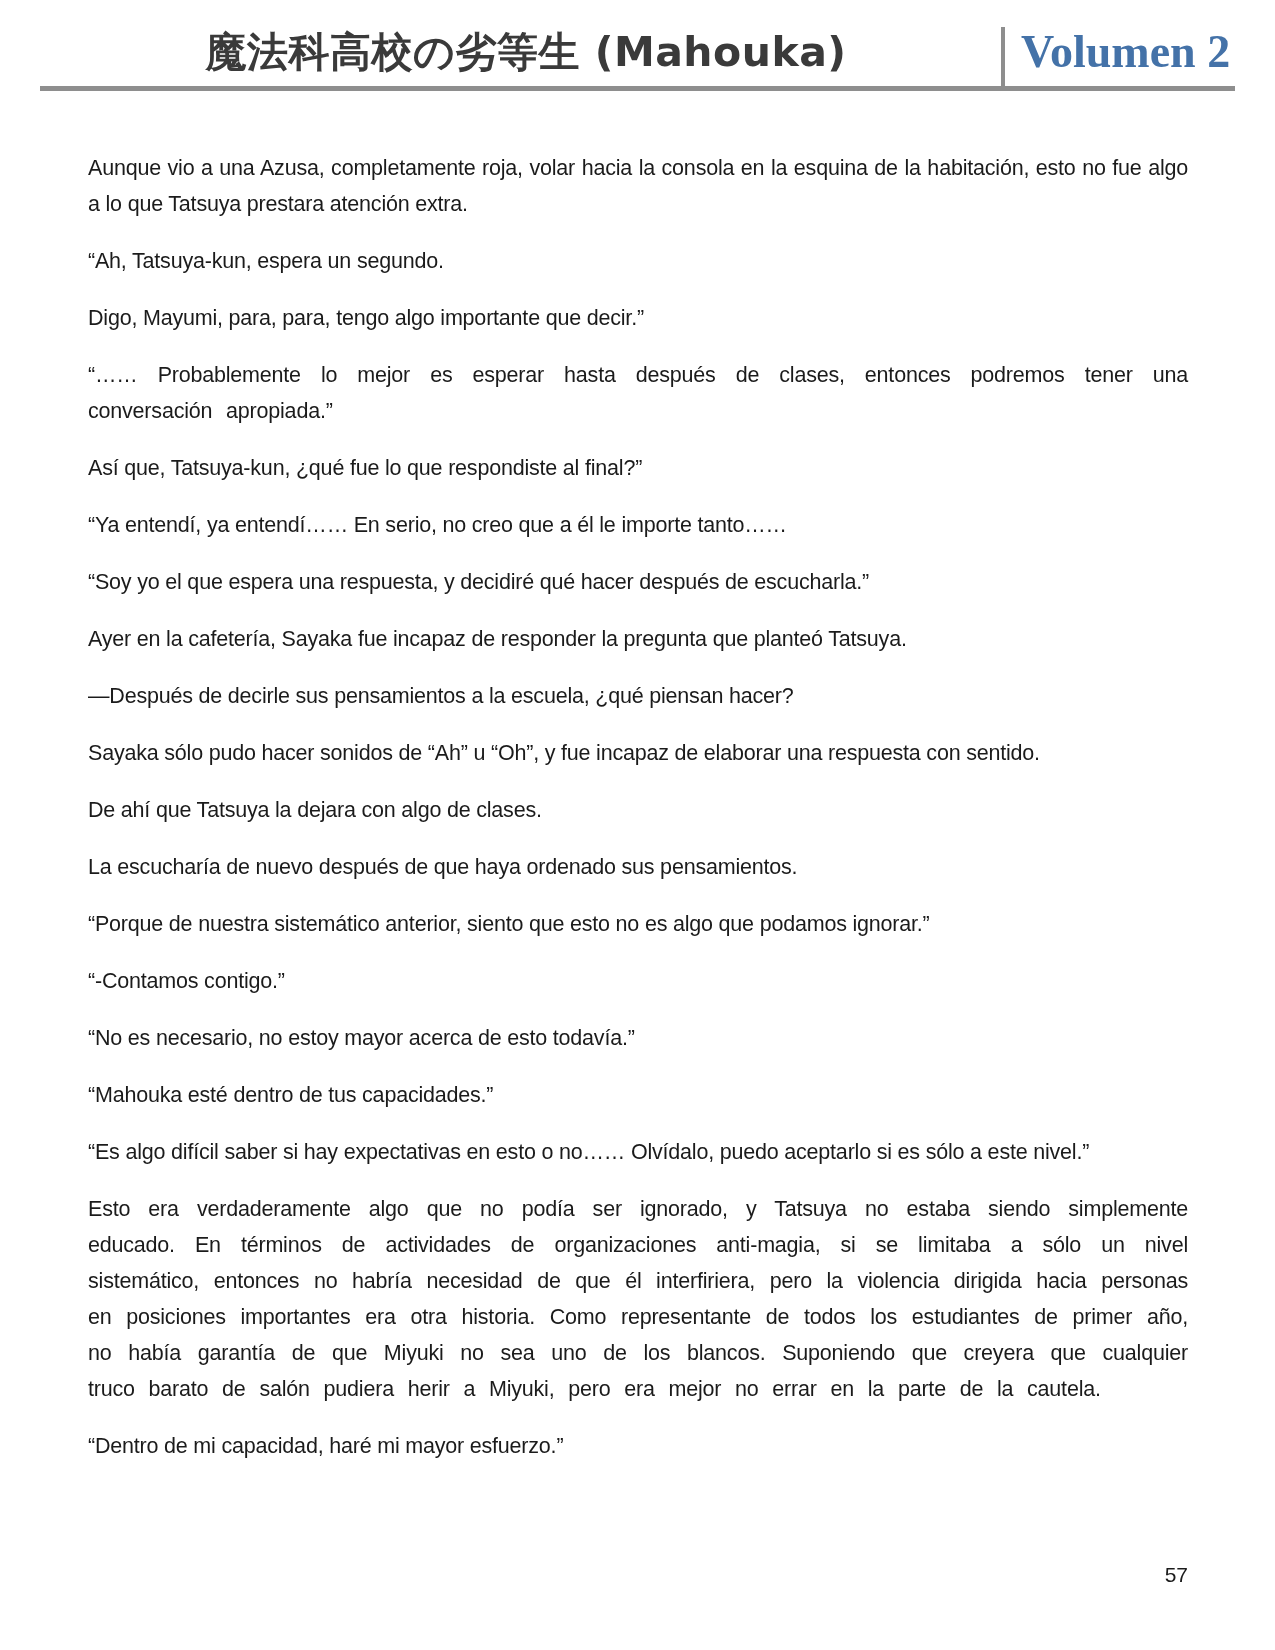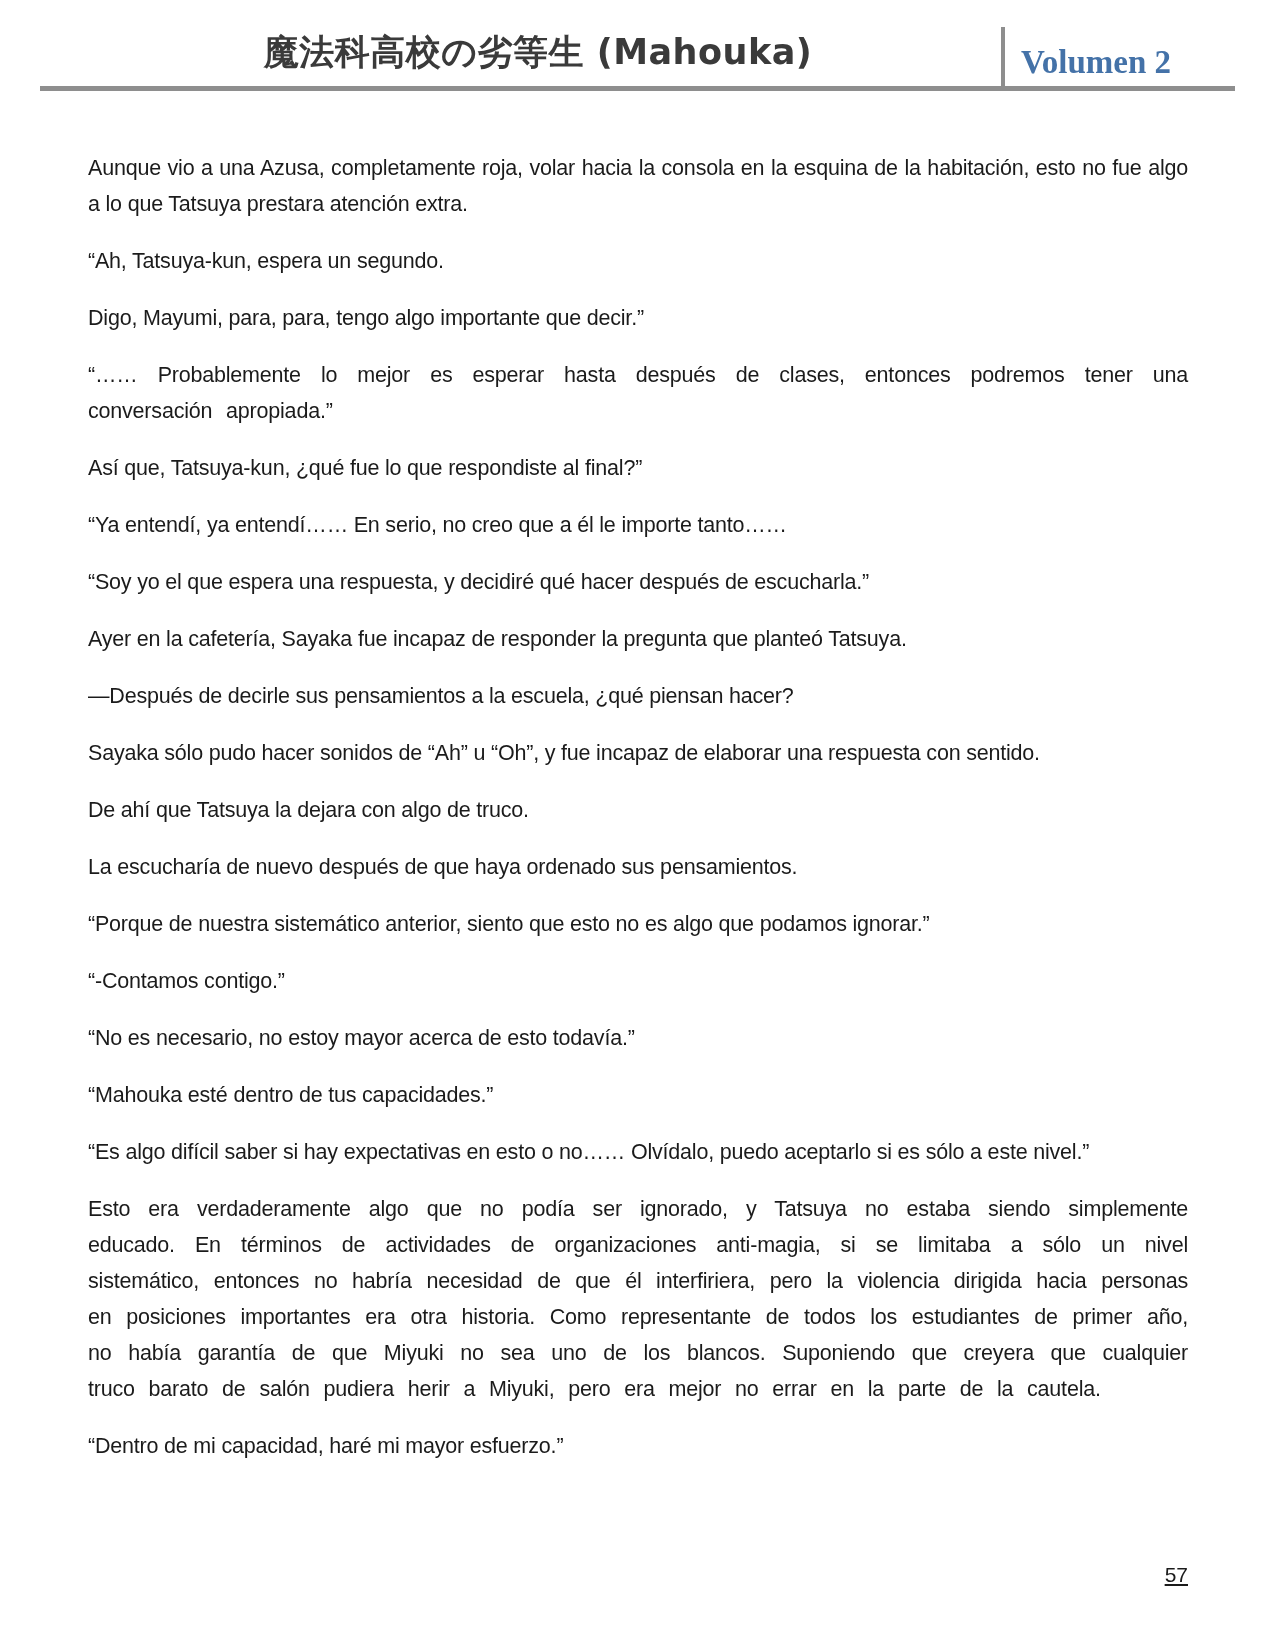--- a/index.html
+++ b/index.html
@@ -12,47 +12,47 @@
     width: 1275px;
     height: 1650px;
     background: #ffffff;
     overflow: hidden;
     font-family: "Liberation Sans", sans-serif;
   }
 
   
   .doc-title {
     position: absolute;
-    left: 84px;
+    left: 72px;
     top: 26px;
     width: 908px;
     text-align: center;
     font-family: "DejaVu Sans", sans-serif;
     font-weight: bold;
-    font-size: 35px;
+    font-size: 41px;
     line-height: 52px;
     color: #3a3a3a;
     letter-spacing: 0.5px;
     white-space: nowrap;
   }
   .header-divider {
     position: absolute;
     left: 1001px;
     top: 27px;
     width: 4px;
     height: 62px;
     background: #8e8e8e;
   }
   .volume-label {
     position: absolute;
     left: 1021px;
-    top: 40px;
+    top: 30px;
     font-family: "Liberation Serif", serif;
     font-weight: bold;
-    font-size: 33px;
+    font-size: 46px;
     line-height: 44px;
     color: #4472a8;
     white-space: nowrap;
   }
   .header-rule {
     position: absolute;
     left: 40px;
     top: 86px;
     width: 1195px;
     height: 5px;
@@ -81,21 +81,20 @@
   }
 
   
   .page-number {
     position: absolute;
     right: 87px;
     top: 1560px;
     font-size: 21px;
     line-height: 30px;
     color: #1b1b1b;
-    text-decoration: underline;
   }
 </style>
 </head>
 <body>
 
 <div class="page">
 
   <div class="doc-title">魔法科高校の劣等生 (Mahouka)</div>
 
   <div class="header-divider"></div>
@@ -108,21 +107,21 @@
       <p>Aunque vio a una Azusa, completamente roja, volar hacia la consola en la esquina de la habitación, esto no fue algo a lo que Tatsuya prestara atención extra.</p>
       <p>“Ah, Tatsuya-kun, espera un segundo.</p>
       <p>Digo, Mayumi, para, para, tengo algo importante que decir.”</p>
       <p>“…… Probablemente lo mejor es esperar hasta después de clases, entonces podremos tener una conversación apropiada.”</p>
       <p>Así que, Tatsuya-kun, ¿qué fue lo que respondiste al final?”</p>
       <p>“Ya entendí, ya entendí…… En serio, no creo que a él le importe tanto……</p>
       <p>“Soy yo el que espera una respuesta, y decidiré qué hacer después de escucharla.”</p>
       <p>Ayer en la cafetería, Sayaka fue incapaz de responder la pregunta que planteó Tatsuya.</p>
       <p>—Después de decirle sus pensamientos a la escuela, ¿qué piensan hacer?</p>
       <p>Sayaka sólo pudo hacer sonidos de “Ah” u “Oh”, y fue incapaz de elaborar una respuesta con sentido.</p>
-      <p>De ahí que Tatsuya la dejara con algo de truco.</p>
+      <p>De ahí que Tatsuya la dejara con algo de clases.</p>
       <p>La escucharía de nuevo después de que haya ordenado sus pensamientos.</p>
       <p>“Porque de nuestra sistemático anterior, siento que esto no es algo que podamos ignorar.”</p>
       <p>“-Contamos contigo.”</p>
       <p>“No es necesario, no estoy mayor acerca de esto todavía.”</p>
       <p>“Mahouka esté dentro de tus capacidades.”</p>
       <p>“Es algo difícil saber si hay expectativas en esto o no…… Olvídalo, puedo aceptarlo si es sólo a este nivel.”</p>
       <p>Esto era verdaderamente algo que no podía ser ignorado, y Tatsuya no estaba siendo simplemente educado. En términos de actividades de organizaciones anti-magia, si se limitaba a sólo un nivel sistemático, entonces no habría necesidad de que él interfiriera, pero la violencia dirigida hacia personas en posiciones importantes era otra historia. Como representante de todos los estudiantes de primer año, no había garantía de que Miyuki no sea uno de los blancos. Suponiendo que creyera que cualquier truco barato de salón pudiera herir a Miyuki, pero era mejor no errar en la parte de la cautela.</p>
       <p>“Dentro de mi capacidad, haré mi mayor esfuerzo.”</p>
     </div>
 

